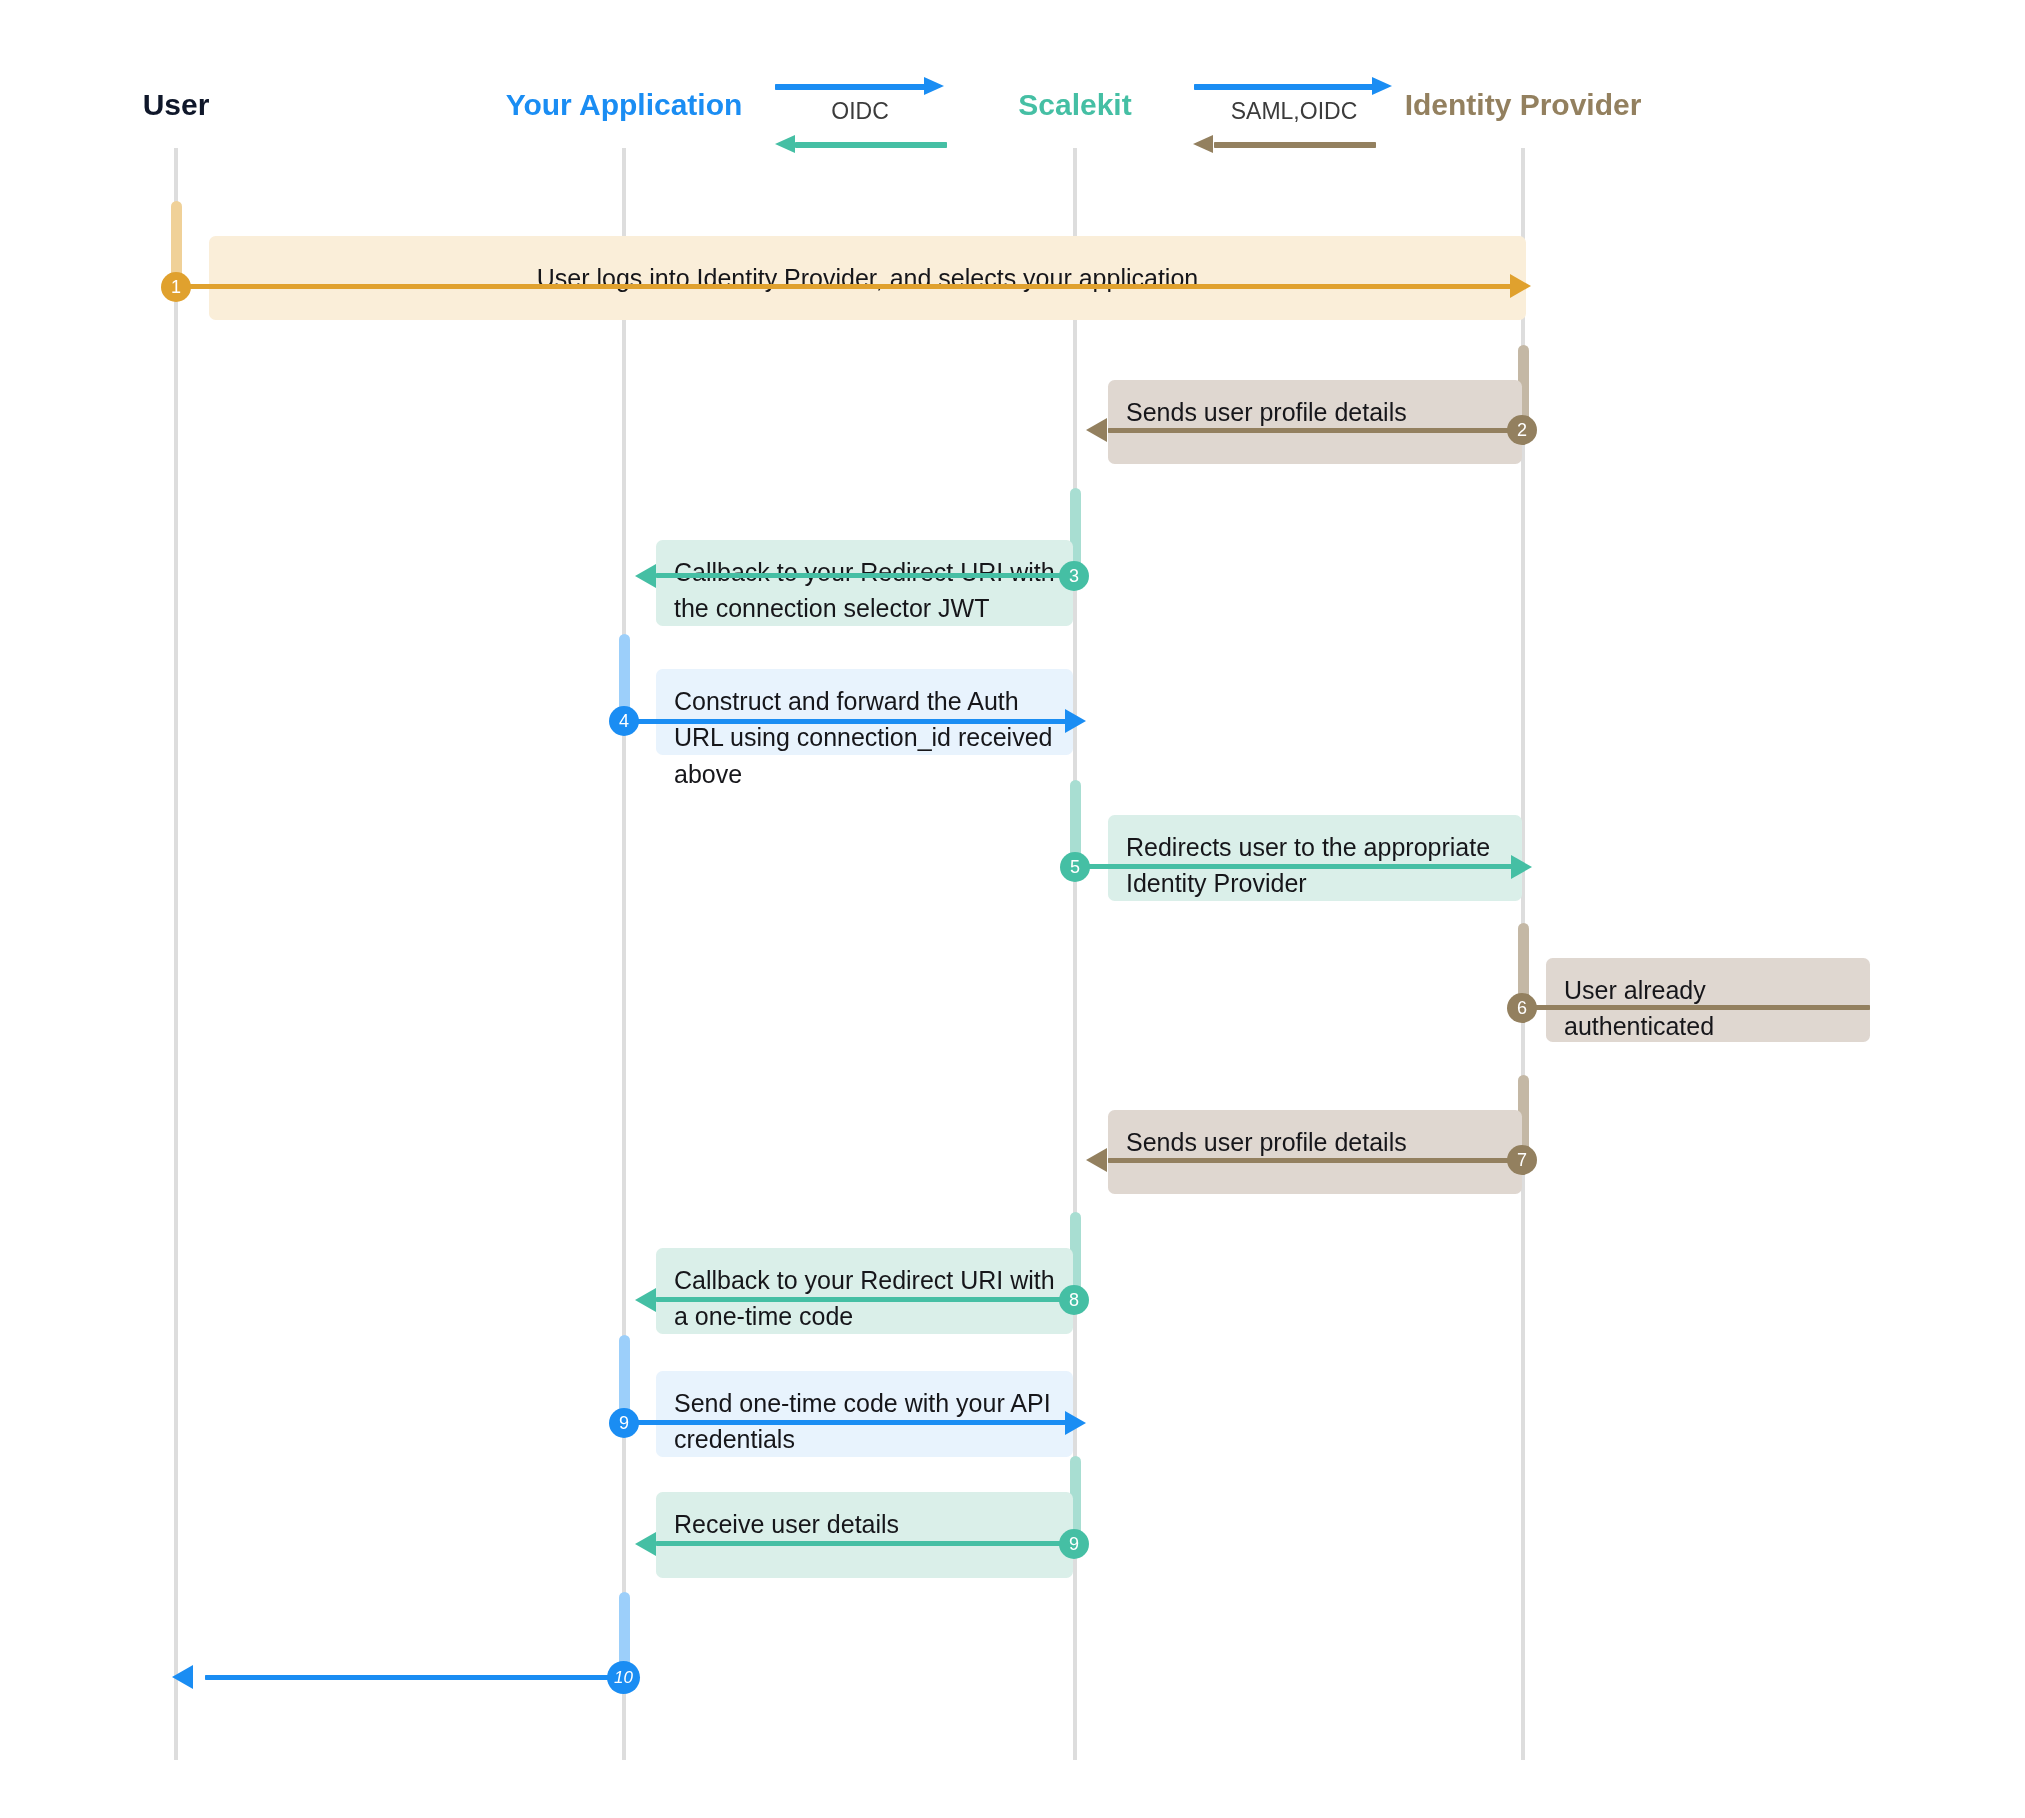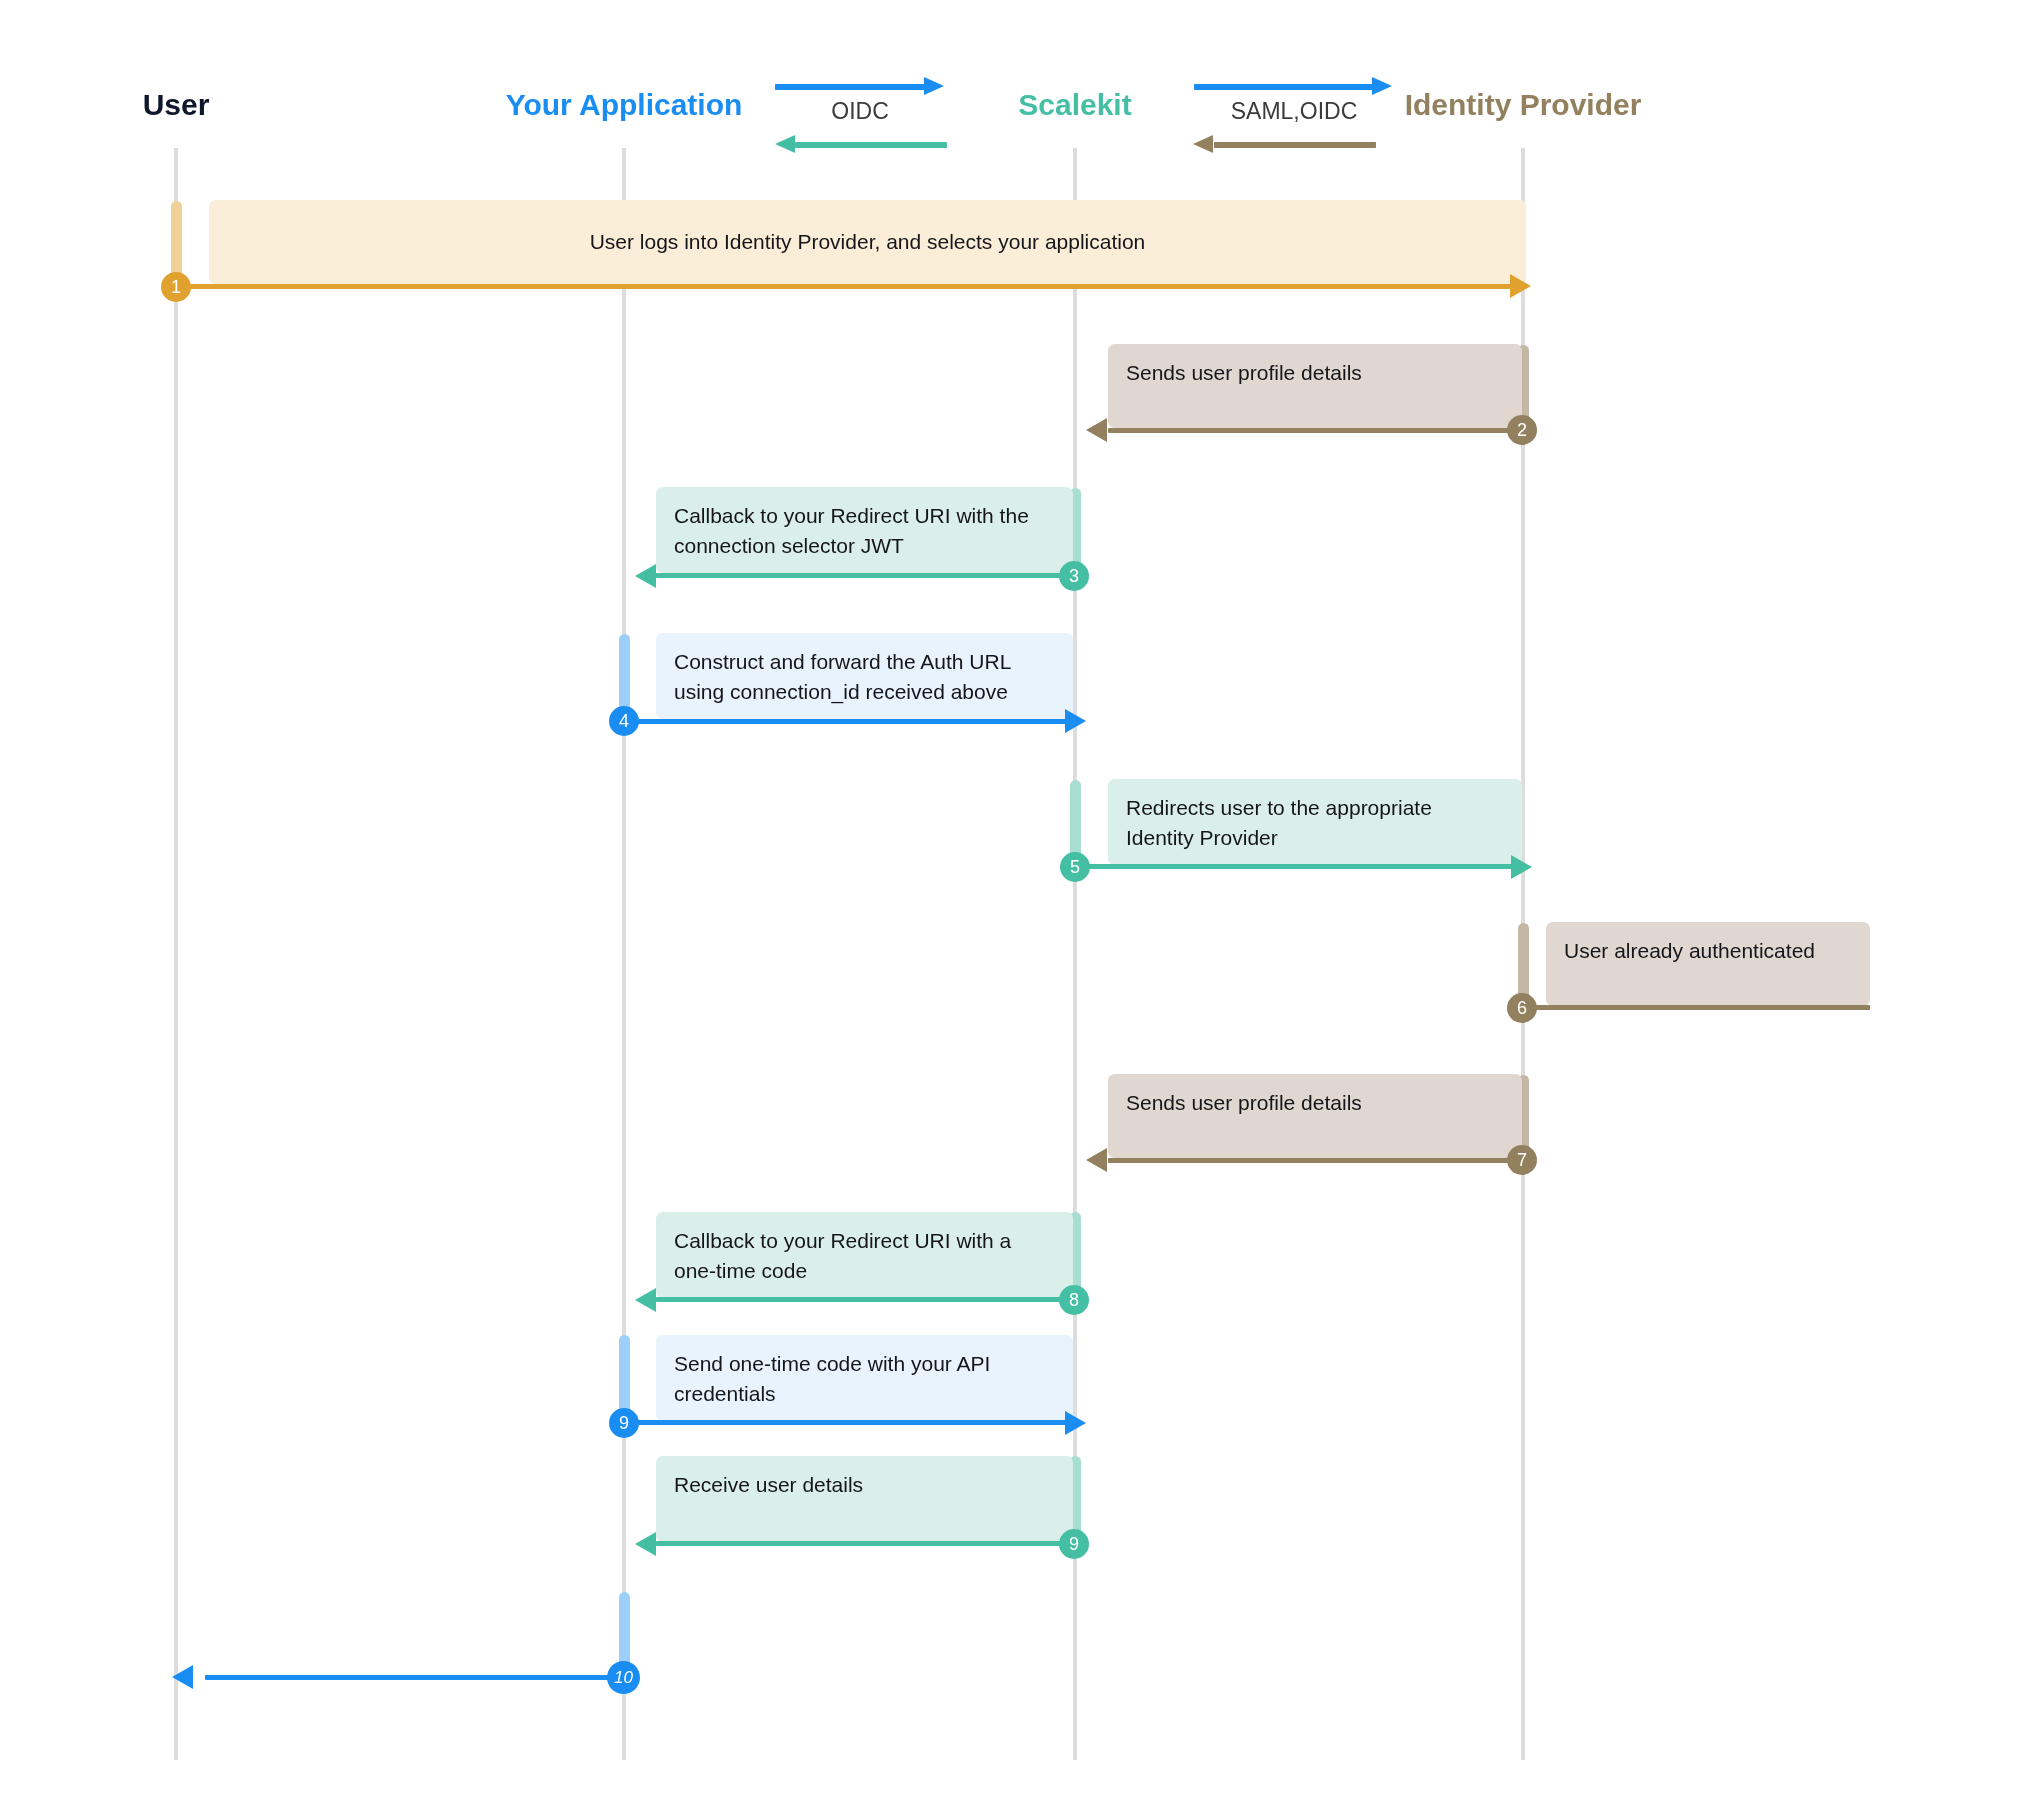--- a/index.html
+++ b/index.html
@@ -19,21 +19,21 @@
   
   .legend{position:absolute;}
   .legend .lg-label{position:absolute;transform:translateX(-50%);font-size:23px;color:#3b3b3b;white-space:nowrap;}
   .lg-arrow{position:absolute;height:5.7px;border-radius:0.8px;}
   .lg-head{position:absolute;width:0;height:0;}
   .lg-head.right{border-top:9.8px solid transparent;border-bottom:9.8px solid transparent;}
   .lg-head.left{border-top:9.8px solid transparent;border-bottom:9.8px solid transparent;}
 
   
   .msgbox{position:absolute;border-radius:6.6px;box-sizing:border-box;padding:14px 18px;
-          font-size:21px;line-height:1.45;color:#16161a;}
+          font-size:25px;line-height:1.45;color:#16161a;margin-top:36px;}
   .msgbox.center{display:flex;align-items:center;justify-content:center;}
 
   .msgline{position:absolute;height:5.3px;border-radius:0.8px;}
   .arrowhead{position:absolute;width:0;height:0;}
   .arrowhead.right{border-top:12.3px solid transparent;border-bottom:12.3px solid transparent;}
   .arrowhead.left{border-top:12.3px solid transparent;border-bottom:12.3px solid transparent;}
 
   .activation{position:absolute;width:10.7px;border-radius:5.7px;}
 
   .stepdot{position:absolute;width:30px;height:30px;border-radius:50%;
@@ -78,21 +78,21 @@
   <div class="arrowhead right" style="left:1510px;top:274px;border-left:21.3px solid #e0a12e;"></div>
   <div class="stepdot" style="left:161px;top:272px;background:#e0a12e;">1</div>
 
   <div class="activation" style="left:1518px;top:345px;height:80px;background:#c4b8a5;"></div>
   <div class="msgbox" style="left:1108px;top:344px;width:414px;height:84px;background:#dfd7d0;">Sends user profile details</div>
   <div class="msgline" style="left:1108px;top:428px;width:414px;background:#93805f;"></div>
   <div class="arrowhead left" style="left:1086px;top:418px;border-right:21.3px solid #93805f;"></div>
   <div class="stepdot" style="left:1507px;top:415px;background:#93805f;">2</div>
 
   <div class="activation" style="left:1070px;top:488px;height:82px;background:#a8ded2;"></div>
-  <div class="msgbox" style="left:656px;top:487px;width:417px;height:86px;background:#daefe9;">Callback to your Redirect URI with the connection selector JWT</div>
+  <div class="msgbox" style="left:656px;top:504px;width:417px;height:86px;background:#daefe9;">Callback to your Redirect URI with the connection selector JWT</div>
   <div class="msgline" style="left:656px;top:573px;width:418px;background:#45bfa4;"></div>
   <div class="arrowhead left" style="left:635px;top:564px;border-right:21.3px solid #45bfa4;"></div>
   <div class="stepdot" style="left:1059px;top:561px;background:#45bfa4;">3</div>
 
   <div class="activation" style="left:619px;top:634px;height:82px;background:#9ccffa;"></div>
   <div class="msgbox" style="left:656px;top:633px;width:417px;height:86px;background:#e8f3fd;">Construct and forward the Auth URL using connection_id received above</div>
   <div class="msgline" style="left:624px;top:719px;width:443px;background:#1a8df3;"></div>
   <div class="arrowhead right" style="left:1065px;top:709px;border-left:21.3px solid #1a8df3;"></div>
   <div class="stepdot" style="left:609px;top:706px;background:#1a8df3;">4</div>
 

